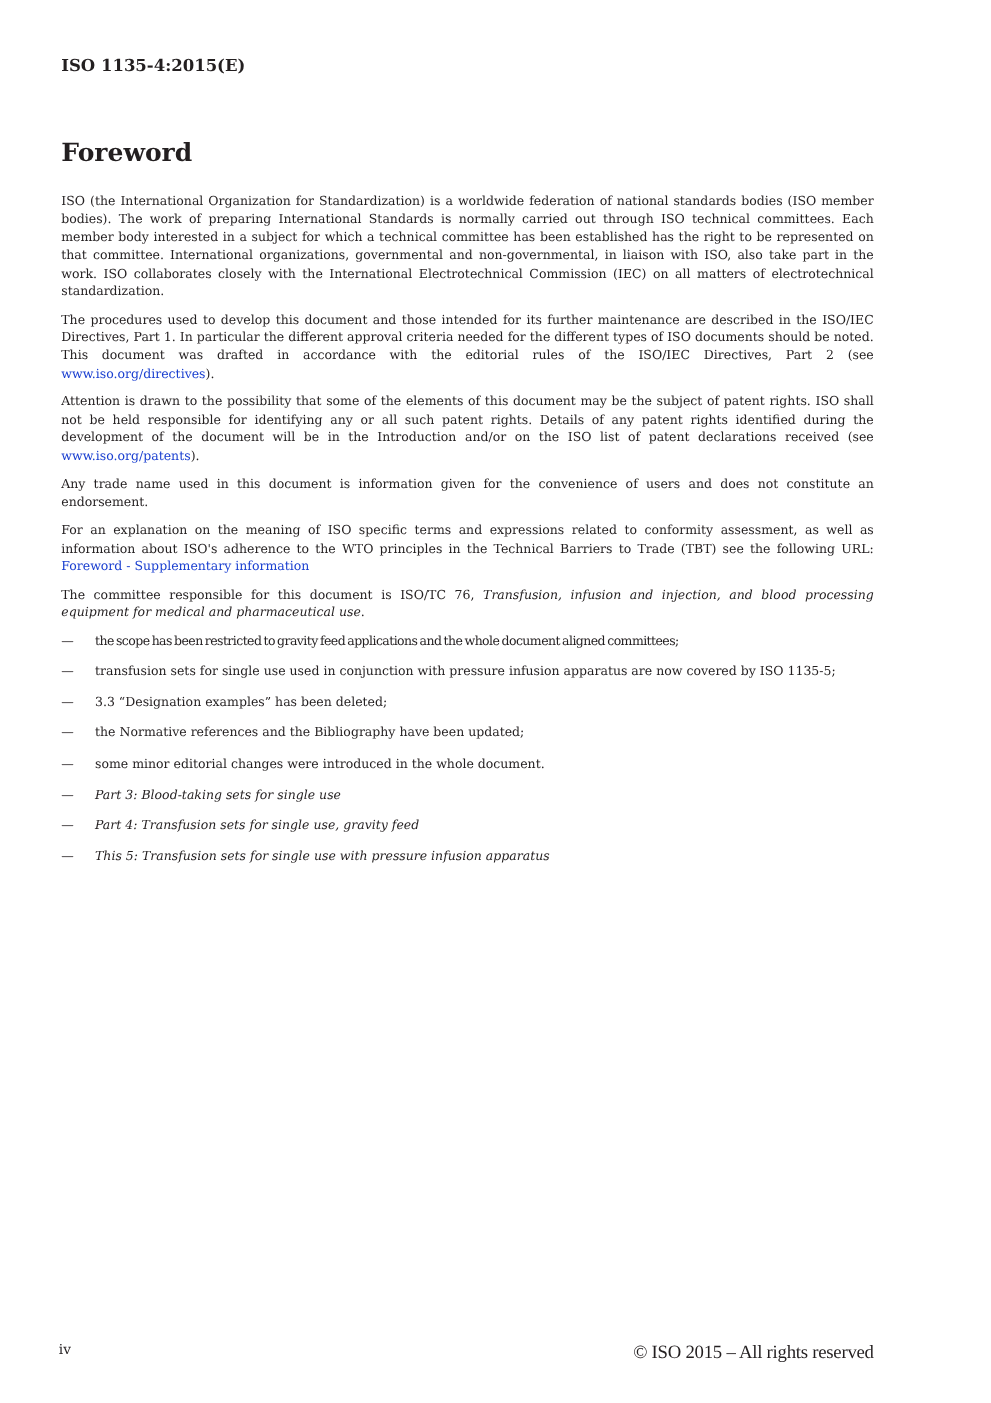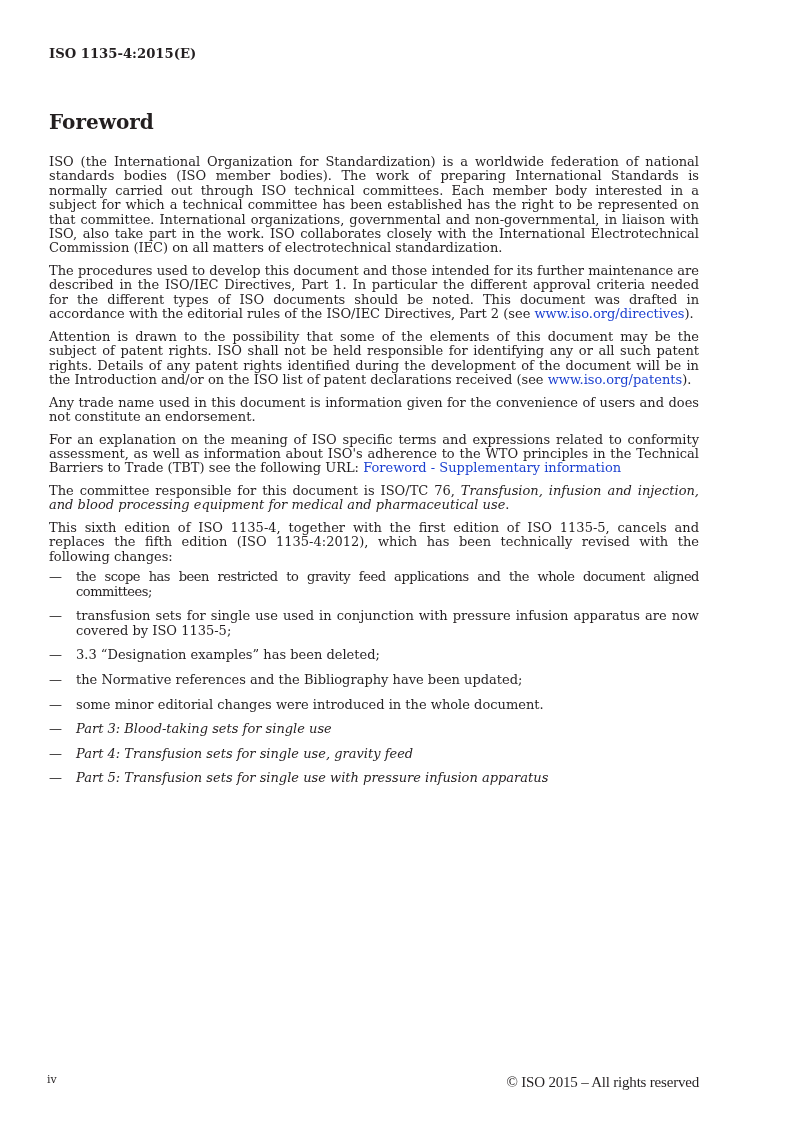--- a/index.html
+++ b/index.html
@@ -34,21 +34,21 @@
       top: 110px;
       font-weight: bold;
       font-size: 20px;
       margin: 0;
     }
     .body {
       position: absolute;
       left: 49px;
       top: 155px;
       width: 650px;
-      font-size: 13px;
+      font-size: 10px;
       line-height: 14.4px;
     }
     .body p {
       margin: 0 0 8.2px 0;
       text-align: justify;
     }
     .body p.tight { margin-bottom: 6.2px; }
     .body a {
       color: #1a3fd0;
     }
@@ -101,35 +101,34 @@
     <p><span>The procedures used to develop this document and those intended for its further maintenance are described in the ISO/IEC Directives, Part 1.  In particular the different approval criteria needed for the different types of ISO documents should be noted.  This document was drafted in accordance with the editorial rules of the ISO/IEC Directives, Part 2 (see </span><a>www.iso.org/directives</a><span>).</span></p>
 
     <p><span>Attention is drawn to the possibility that some of the elements of this document may be the subject of patent rights. ISO shall not be held responsible for identifying any or all such patent rights.  Details of any patent rights identified during the development of the document will be in the Introduction and/or on the ISO list of patent declarations received (see </span><a>www.iso.org/patents</a><span>).</span></p>
 
     <p>Any trade name used in this document is information given for the convenience of users and does not constitute an endorsement.</p>
 
     <p><span>For an explanation on the meaning of ISO specific terms and expressions related to conformity assessment, as well as information about ISO's adherence to the WTO principles in the Technical Barriers to Trade (TBT) see the following URL:  </span><a>Foreword - Supplementary information</a></p>
 
     <p><span>The committee responsible for this document is ISO/TC 76, </span><i>Transfusion, infusion and injection, and blood processing equipment for medical and pharmaceutical use</i><span>.</span></p>
 
-    <p class="tight">This sixth edition of ISO 1135-4, together with the first edition of ISO 1135-5, cancels and replaces the fifth edition (ISO 1135-4:2012), which has been technically revised with the following changes:</p>
 
     <ul class="dash-list">
       <li><span class="dash">—</span><span class="txt" style="letter-spacing:-0.45px;word-spacing:-1px;">the scope has been restricted to gravity feed applications and the whole document aligned committees;</span></li>
       <li><span class="dash">—</span><span class="txt">transfusion sets for single use used in conjunction with pressure infusion apparatus are now covered by ISO 1135-5;</span></li>
       <li><span class="dash">—</span><span class="txt">3.3 “Designation examples” has been deleted;</span></li>
       <li><span class="dash">—</span><span class="txt">the Normative references and the Bibliography have been updated;</span></li>
       <li><span class="dash">—</span><span class="txt">some minor editorial changes were introduced in the whole document.</span></li>
     </ul>
 
 
     <ul class="dash-list italic">
       <li><span class="dash">—</span><span class="txt">Part 3: Blood-taking sets for single use</span></li>
       <li><span class="dash">—</span><span class="txt">Part 4: Transfusion sets for single use, gravity feed</span></li>
-      <li><span class="dash">—</span><span class="txt">Part 5: Transfusion sets for single use with pressure infusion apparatus</span></li>
+      <li><span class="dash">—</span><span class="txt">This 5: Transfusion sets for single use with pressure infusion apparatus</span></li>
     </ul>
 
   </div>
 
   <div class="footer-left">iv</div>
   <div class="footer-right">© ISO 2015 – All rights reserved</div>
 
 </div>
 
 </body></html>

